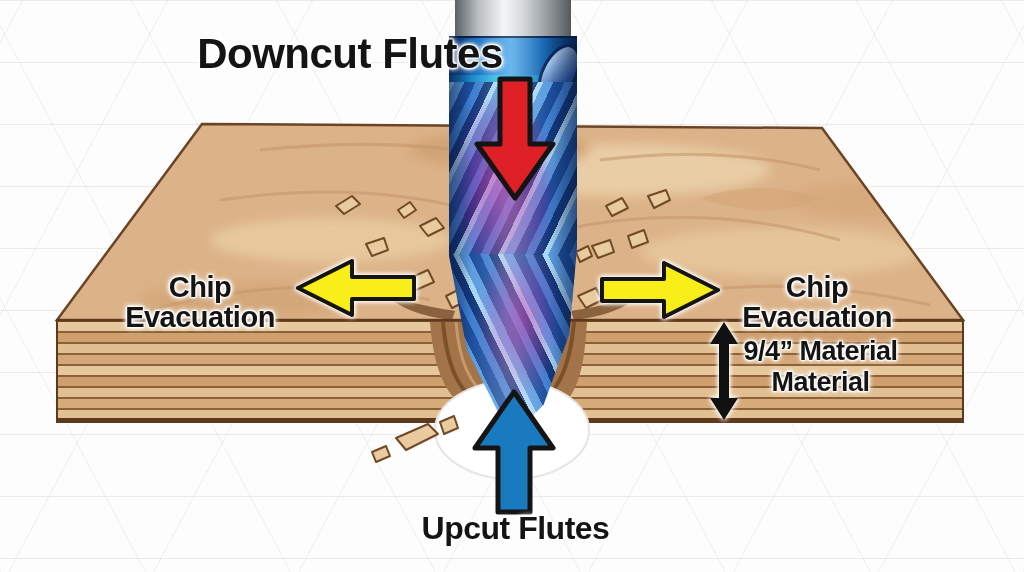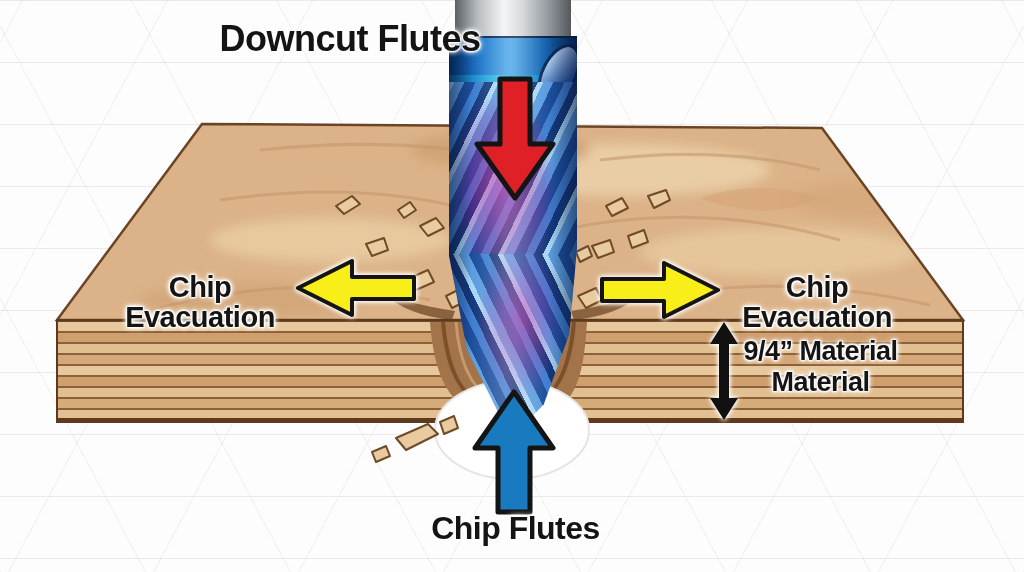--- a/index.html
+++ b/index.html
@@ -66,21 +66,21 @@
   
   .arrow{position:absolute;z-index:3;}
   .glow{filter:drop-shadow(0 0 2px #fff) drop-shadow(0 0 2px #fff);}
 
   
   .label{
     position:absolute;z-index:4;font-weight:700;color:#141414;text-align:center;
     letter-spacing:-0.5px;line-height:1.05;
     text-shadow:-1px -1px 2px #fff,1px -1px 2px #fff,-1px 1px 2px #fff,1px 1px 2px #fff,0 0 6px #fff,0 0 6px #fff;
   }
-  .label-downcut{left:195px;top:20px;width:310px;font-size:36px;}
+  .label-downcut{left:195px;top:32px;width:310px;font-size:42px;}
   .label-chip-left{left:100px;top:272px;width:200px;font-size:29px;}
   .label-chip-right{left:712px;top:272px;width:210px;font-size:29px;}
   .label-thickness{left:728px;top:336px;width:185px;font-size:27px;line-height:31px;}
   .label-upcut{left:398px;top:512px;width:235px;font-size:32px;}
 </style>
 </head>
 <body>
 
 <div class="stage">
   <div class="grid"></div>
@@ -205,14 +205,14 @@
 
   <div class="label label-chip-left">Chip Evacuation</div>
 
   <div class="label label-chip-right">Chip Evacuation</div>
 
   <div class="label label-thickness">
     <div>9/4” Material</div>
     <div>Material</div>
   </div>
 
-  <div class="label label-upcut">Chip Flutes</div>
+  <div class="label label-upcut">Upcut Flutes</div>
 </div>
 
 </body></html>

